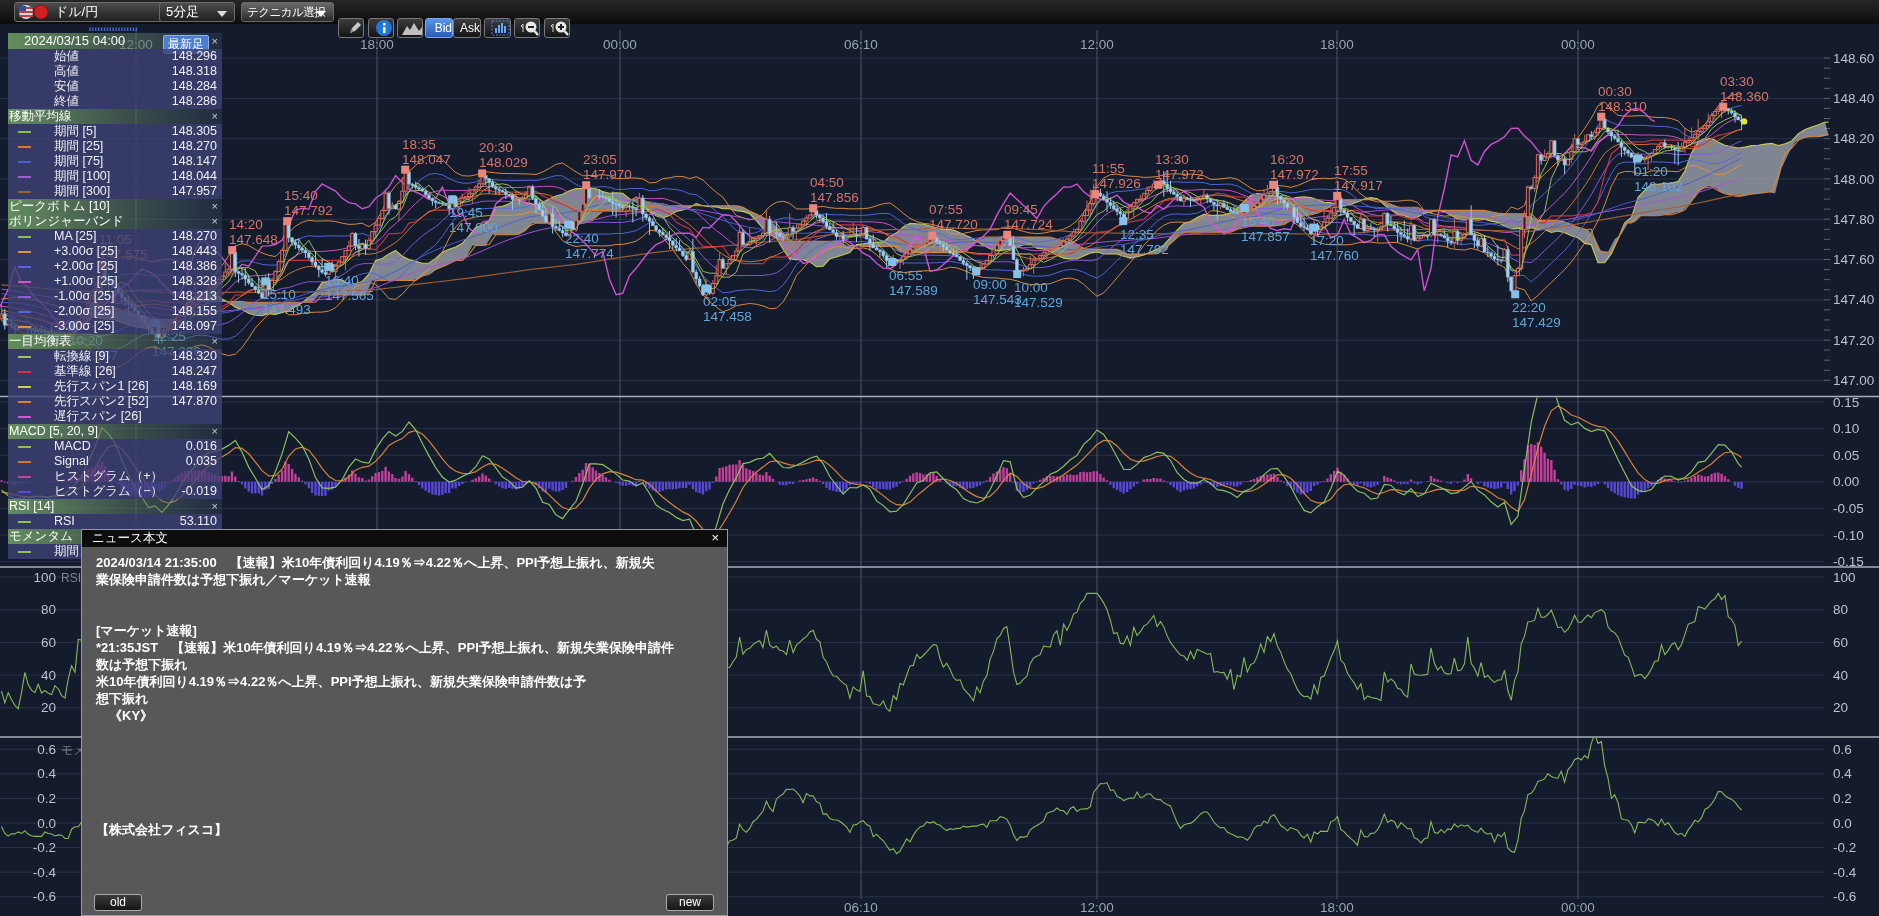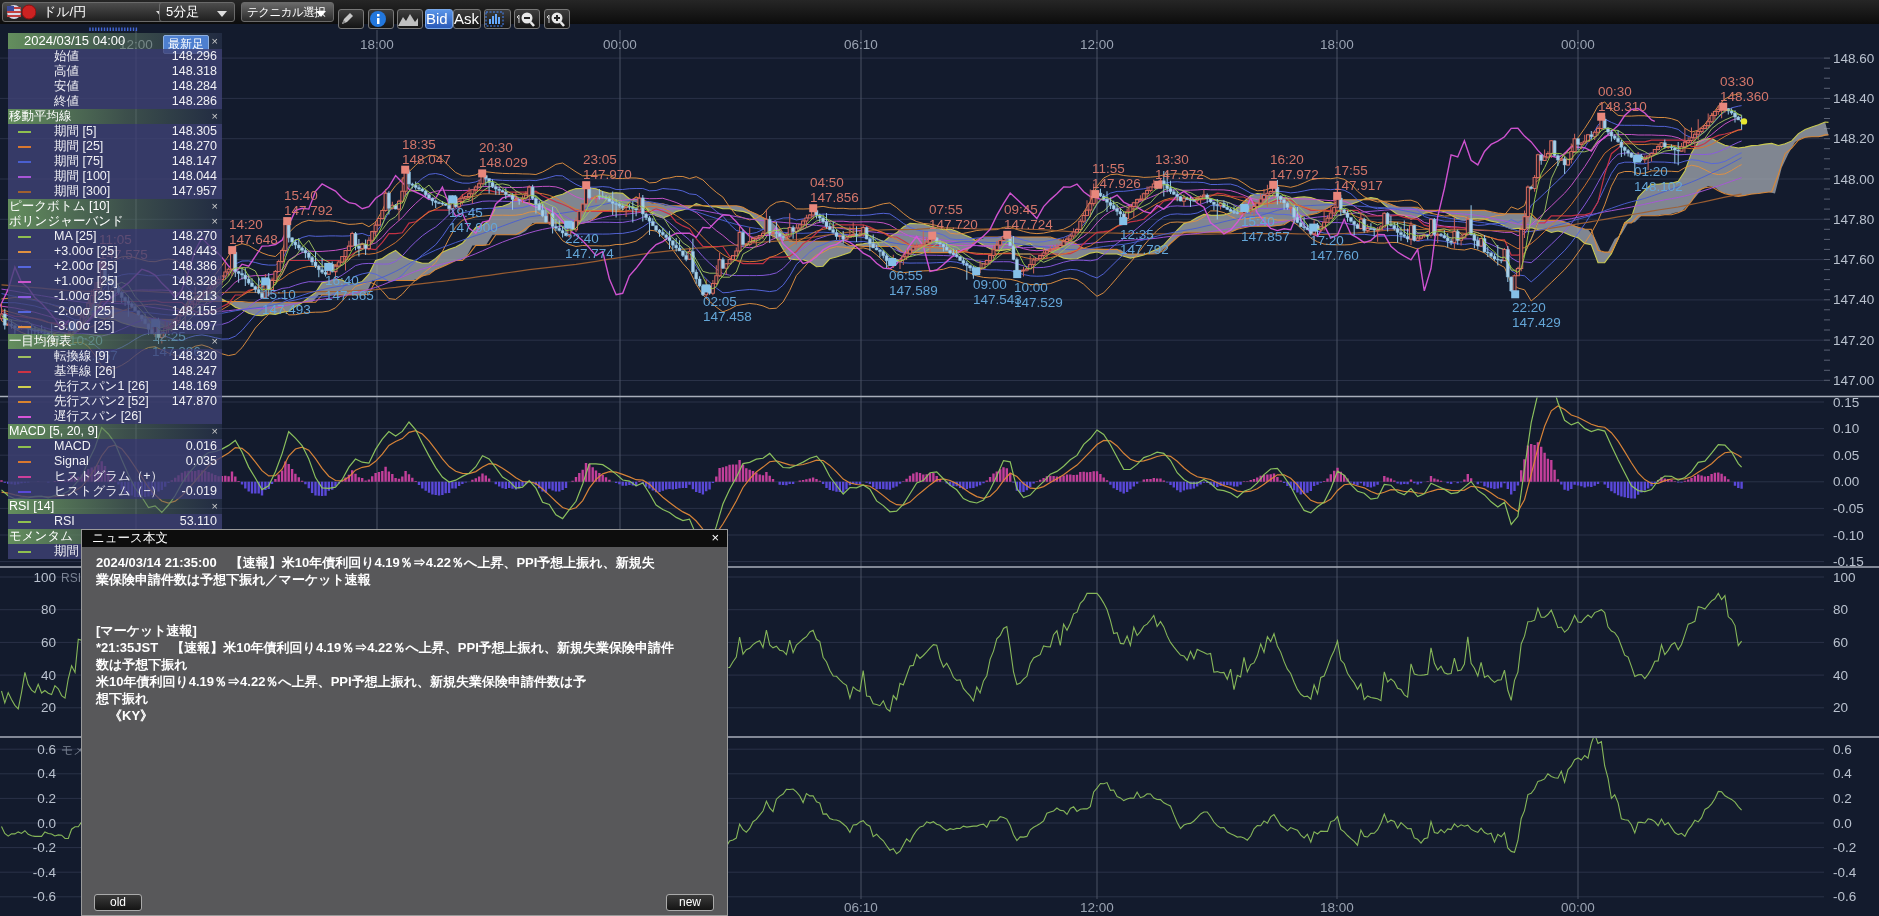--- a/index.html
+++ b/index.html
@@ -1,20 +1,20 @@
 <!DOCTYPE html>
 <html><head><meta charset="utf-8"><style>
 *{margin:0;padding:0;box-sizing:border-box}
 html,body{width:1879px;height:916px;overflow:hidden;background:#000;font-family:"Liberation Sans",sans-serif}
 #stage{position:relative;width:1879px;height:916px}
 
 #tb{position:absolute;left:0;top:0;width:1879px;height:24px;background:linear-gradient(#262626,#0c0c0c);z-index:5}
 .cmb{position:absolute;top:2px;height:20px;white-space:nowrap;overflow:hidden;background:linear-gradient(#4d4d4d,#1f1f1f);border:1px solid #6a6a6a;border-radius:3px;color:#fff;font-size:13px;line-height:18px}
 .car{position:absolute;right:7px;top:8px;width:0;height:0;border-left:5px solid transparent;border-right:5px solid transparent;border-top:6px solid #ddd}
-.tbtn{position:absolute;top:9px;height:20px;background:linear-gradient(#3d3d3d,#141414);border:1px solid #787878;border-radius:3px;color:#fff;font-size:15px;text-align:left;line-height:18px}
+.tbtn{position:absolute;top:18px;height:20px;background:linear-gradient(#3d3d3d,#141414);border:1px solid #787878;border-radius:3px;color:#fff;font-size:12px;text-align:right;line-height:18px}
 
 #lp{position:absolute;left:8px;top:33px;width:214px;z-index:3;font-size:12.5px;color:#f0f0f4}
 .prw{position:absolute;left:0;width:214px;height:15px;line-height:15px;background:rgba(64,66,118,0.8)}
 .prw .lb{position:absolute;left:46px}
 .prw .vl{position:absolute;right:5px}
 .sw{position:absolute;left:10px;top:7px;width:13px;height:2px}
 .phd{position:absolute;left:0;width:214px;height:15px;line-height:15px;padding-left:1px;background:linear-gradient(to right,rgba(104,148,96,0.95),rgba(88,114,96,0.6) 55%,rgba(66,80,114,0.3));color:#fff}
 .ptop{font-size:13px;padding-left:16px}
 .px{position:absolute;right:4px;color:#ccc;font-size:11px}
 .badge{position:absolute;right:13px;top:1.5px;background:#4d7fd0;border:1px solid #8fb0e0;border-radius:2px;color:#fff;font-size:12px;line-height:13px;padding:2px 4px}
@@ -435,26 +435,27 @@
         <span class="vl"></span>
       </div>
 </div>
 <div id="pp">
  <div id="ppt">ニュース本文<span id="ppx">×</span></div>
  <div id="ppb">
   <div style="text-align:left">2024/03/14 21:35:00　【速報】米10年債利回り4.19％⇒4.22％へ上昇、PPI予想上振れ、新規失<br>業保険申請件数は予想下振れ／マーケット速報</div>
   <div style="height:34px"></div>
   <div>[マーケット速報]<br>*21:35JST　【速報】米10年債利回り4.19％⇒4.22％へ上昇、PPI予想上振れ、新規失業保険申請件<br>数は予想下振れ<br>米10年債利回り4.19％⇒4.22％へ上昇、PPI予想上振れ、新規失業保険申請件数は予<br>想下振れ<br>　《KY》</div>
   <div style="height:97px"></div>
+  <div>【株式会社フィスコ】</div>
  </div>
  <div class="btn" style="left:12px">old</div>
  <div class="btn" style="right:13px">new</div>
 </div>
 <div id="tb">
- <div class="cmb" style="left:2px;width:172px">
+ <div class="cmb" style="left:14px;width:172px">
    <svg width="30" height="16" style="position:absolute;left:3px;top:1px">
      <circle cx="8" cy="8" r="7" fill="#d8d8e8"></circle>
           <rect x="1" y="3" width="14" height="2" fill="#c04040"></rect>
           <rect x="1" y="7" width="14" height="2" fill="#c04040"></rect>
           <rect x="1" y="11" width="14" height="2" fill="#c04040"></rect>
           <rect x="1" y="2" width="7" height="5" fill="#3a4a9a"></rect>
      <circle cx="23" cy="8" r="7" fill="#cc2222"></circle>
           <circle cx="23" cy="8" r="7" fill="none" stroke="#881111" stroke-width="1"></circle>
    </svg>
    <span style="position:absolute;left:40px">ドル/円</span>

